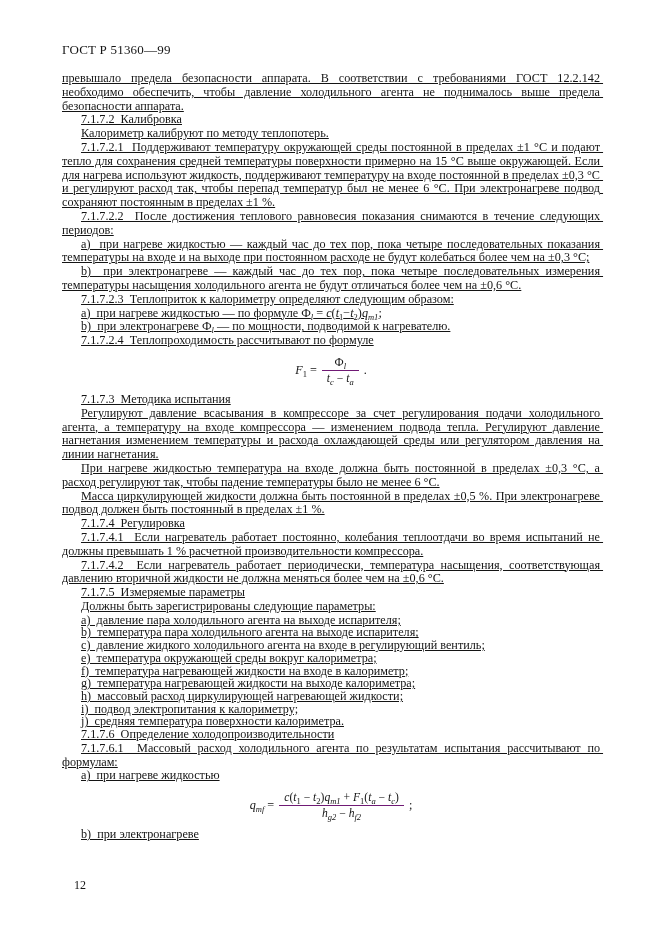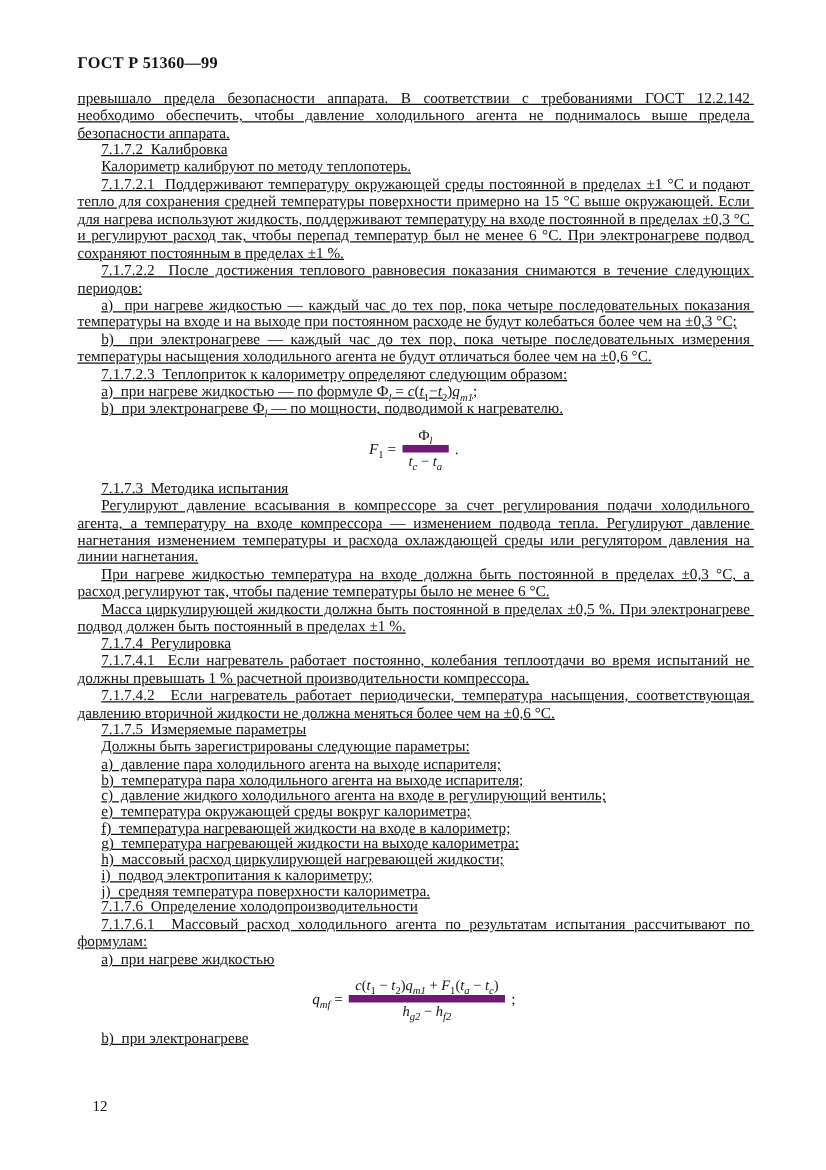--- a/index.html
+++ b/index.html
@@ -18,21 +18,21 @@
     width: 661px;
     height: 936px;
     overflow: hidden;
     background: #ffffff;
   }
   .doc-header {
     position: absolute;
     left: 62px;
     top: 42px;
     font-size: 13px;
-    font-weight: bold;
+    font-weight: normal;
     letter-spacing: 0.2px;
     white-space: pre;
   }
   .doc-body {
     position: absolute;
     left: 62px;
     top: 72px;
     width: 538px;
   }
   .para {
@@ -55,21 +55,21 @@
   .f-lhs, .f-tail { display: inline-block; text-align: center; }
   .fr {
     display: inline-block;
     text-align: center;
     margin: 0 5px;
     font-size: 11.6px;
     vertical-align: middle;
   }
   .nu {
     display: block;
-    border-bottom: 6px solid #701a75;
+    border-bottom: 1px solid #701a75;
     padding: 0 5px 1px 5px;
   }
   .de {
     display: block;
     padding: 1px 5px 0 5px;
   }
   .it { font-style: italic; }
   sub.sb {
     font-size: 8.5px;
     line-height: 0;
@@ -91,20 +91,21 @@
       <div class="para"><span>превышало предела безопасности аппарата. В соответствии с требованиями ГОСТ 12.2.142 необходимо обеспечить, чтобы давление холодильного агента не поднималось выше предела безопасности аппарата.</span></div>
       <div class="para ind"><span>7.1.7.2  Калибровка</span></div>
       <div class="para ind"><span>Калориметр калибруют по методу теплопотерь.</span></div>
       <div class="para ind"><span>7.1.7.2.1  Поддерживают температуру окружающей среды постоянной в пределах ±1 °С и подают тепло для сохранения средней температуры поверхности примерно на 15 °С выше окружающей. Если для нагрева используют жидкость, поддерживают температуру на входе постоянной в пределах ±0,3 °С и регулируют расход так, чтобы перепад температур был не менее 6 °С. При электронагреве подвод сохраняют постоянным в пределах ±1 %.</span></div>
       <div class="para ind"><span>7.1.7.2.2  После достижения теплового равновесия показания снимаются в течение следующих периодов:</span></div>
       <div class="para ind"><span>а)  при нагреве жидкостью — каждый час до тех пор, пока четыре последовательных показания температуры на входе и на выходе при постоянном расходе не будут колебаться более чем на ±0,3 °С;</span></div>
       <div class="para ind"><span>b)  при электронагреве — каждый час до тех пор, пока четыре последовательных измерения температуры насыщения холодильного агента не будут отличаться более чем на ±0,6 °С.</span></div>
       <div class="para ind"><span>7.1.7.2.3  Теплоприток к калориметру определяют следующим образом:</span></div>
       <div class="para ind"><span>а)  при нагреве жидкостью — по формуле Ф</span><sub class="sb it">l</sub><span> = </span><span class="it">c</span><span>(</span><span class="it">t</span><sub class="sb">1</sub><span>−</span><span class="it">t</span><sub class="sb">2</sub><span>)</span><span class="it">q</span><sub class="sb it">m1</sub><span>;</span></div>
       <div class="para ind"><span>b)  при электронагреве Ф</span><sub class="sb it">l</sub><span> — по мощности, подводимой к нагревателю.</span></div>
+      <div class="para ind"><span>7.1.7.2.4  Теплопроходимость рассчитывают по формуле</span></div>
       <div class="formula">
         <span class="f-lhs"><span class="it">F</span><sub class="sb">1</sub><span> =</span></span>
         <span class="fr">
           <span class="nu"><span>Ф</span><sub class="sb it">l</sub></span>
           <span class="de"><span class="it">t</span><sub class="sb it">c</sub><span> − </span><span class="it">t</span><sub class="sb it">a</sub></span>
         </span>
         <span class="f-tail">.</span>
       </div>
       <div class="para ind"><span>7.1.7.3  Методика испытания</span></div>
       <div class="para ind"><span>Регулируют давление всасывания в компрессоре за счет регулирования подачи холодильного агента, а температуру на входе компрессора — изменением подвода тепла. Регулируют давление нагнетания изменением температуры и расхода охлаждающей среды или регулятором давления на линии нагнетания.</span></div>

